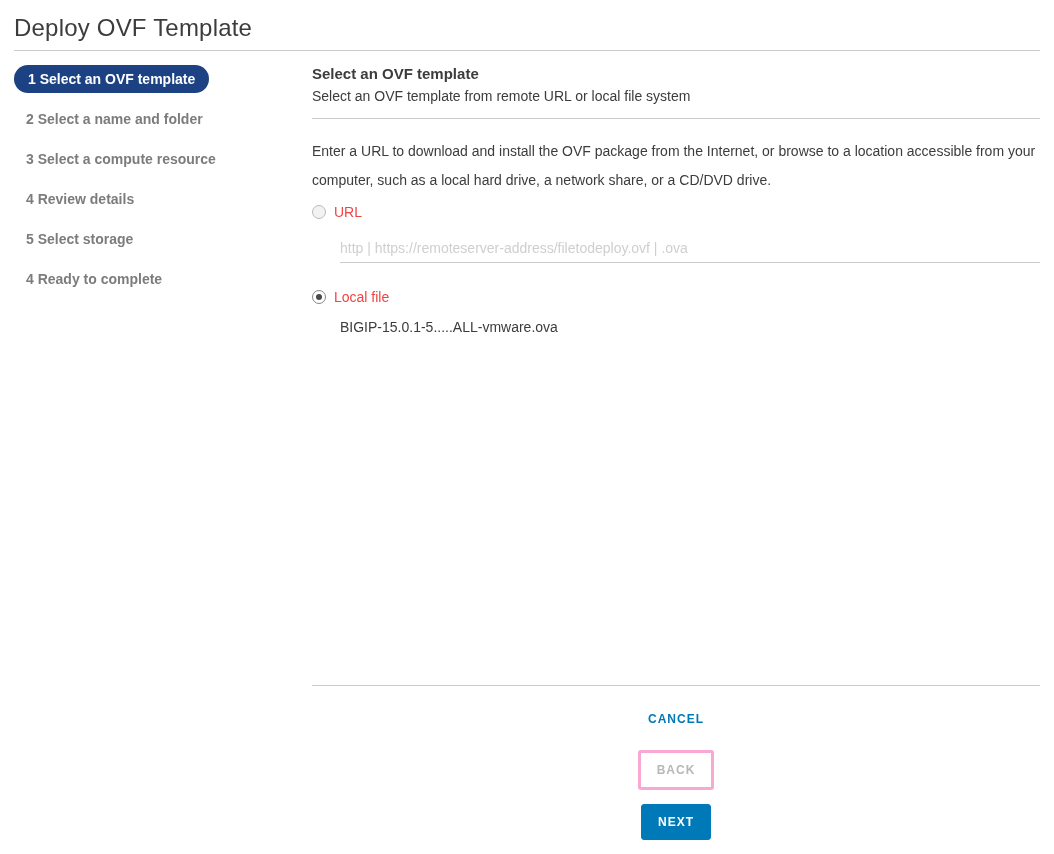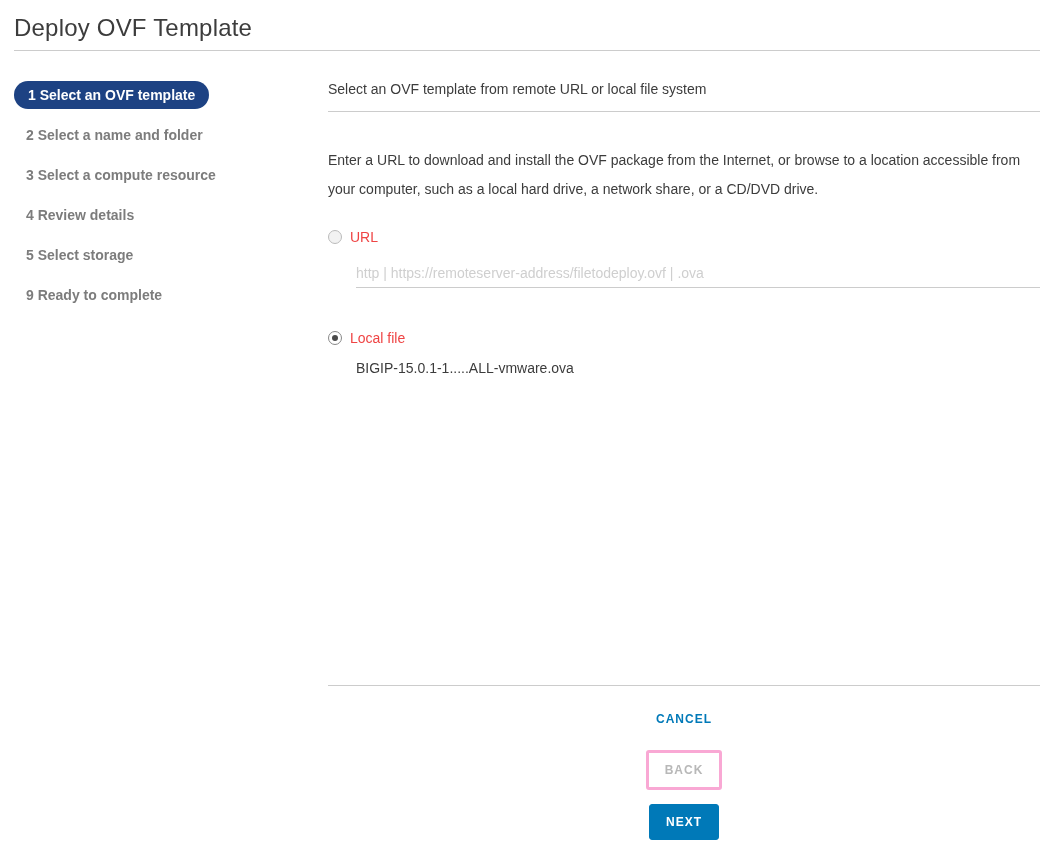--- a/index.html
+++ b/index.html
@@ -1,19 +1,18 @@
 <!DOCTYPE html>
 <html><head>
   <meta charset="utf-8">
   <style>
     * {
       box-sizing: border-box;
       margin: 0;
       padding: 0;
-      gap: 16px;
     }
     body {
       font-family: "Helvetica Neue", Helvetica, Arial, sans-serif;
       font-size: 14px;
       color: #3c3c3c;
       background: #fff;
       width: 1054px;
       height: 854px;
       overflow: hidden;
     }
@@ -206,25 +205,26 @@
 <div class="dialog">
   <h1 class="dialog-title">Deploy OVF Template</h1>
 
   <div class="content">
     <div class="sidebar">
       <div class="step active">1 Select an OVF template</div>
       <div class="step">2 Select a name and folder</div>
       <div class="step">3 Select a compute resource</div>
       <div class="step">4 Review details</div>
       <div class="step">5 Select storage</div>
-      <div class="step">9 Ready to complete</div>
+      <div class="step">4 Ready to complete</div>
     </div>
 
     <div class="main">
       <div class="main-header">
+        <div class="main-title">Select an OVF template</div>
         <div class="main-subtitle">Select an OVF template from remote URL or local file system</div>
       </div>
 
       <div class="instructions">Enter a URL to download and install the OVF package from the Internet, or browse to a location accessible from your computer, such as a local hard drive, a network share, or a CD/DVD drive.</div>
 
       <div class="option-group">
         <div class="option-row">
           <span class="radio disabled"></span>
           <span class="option-label">URL</span>
         </div>
@@ -232,21 +232,21 @@
           <input class="url-input" type="text" disabled="" placeholder="http | https://remoteserver-address/filetodeploy.ovf | .ova" style="">
         </div>
       </div>
 
       <div class="option-group">
         <div class="option-row">
           <span class="radio selected"></span>
           <span class="option-label">Local file</span>
         </div>
         <div class="file-row">
-          <span class="filename">BIGIP-15.0.1-1.....ALL-vmware.ova</span>
+          <span class="filename">BIGIP-15.0.1-5.....ALL-vmware.ova</span>
         </div>
       </div>
 
       <div style="flex:1"></div>
 
       <div class="footer">
         <button class="btn btn-cancel">CANCEL</button>
         <button class="btn btn-back">BACK</button>
         <button class="btn btn-next">NEXT</button>
       </div>

